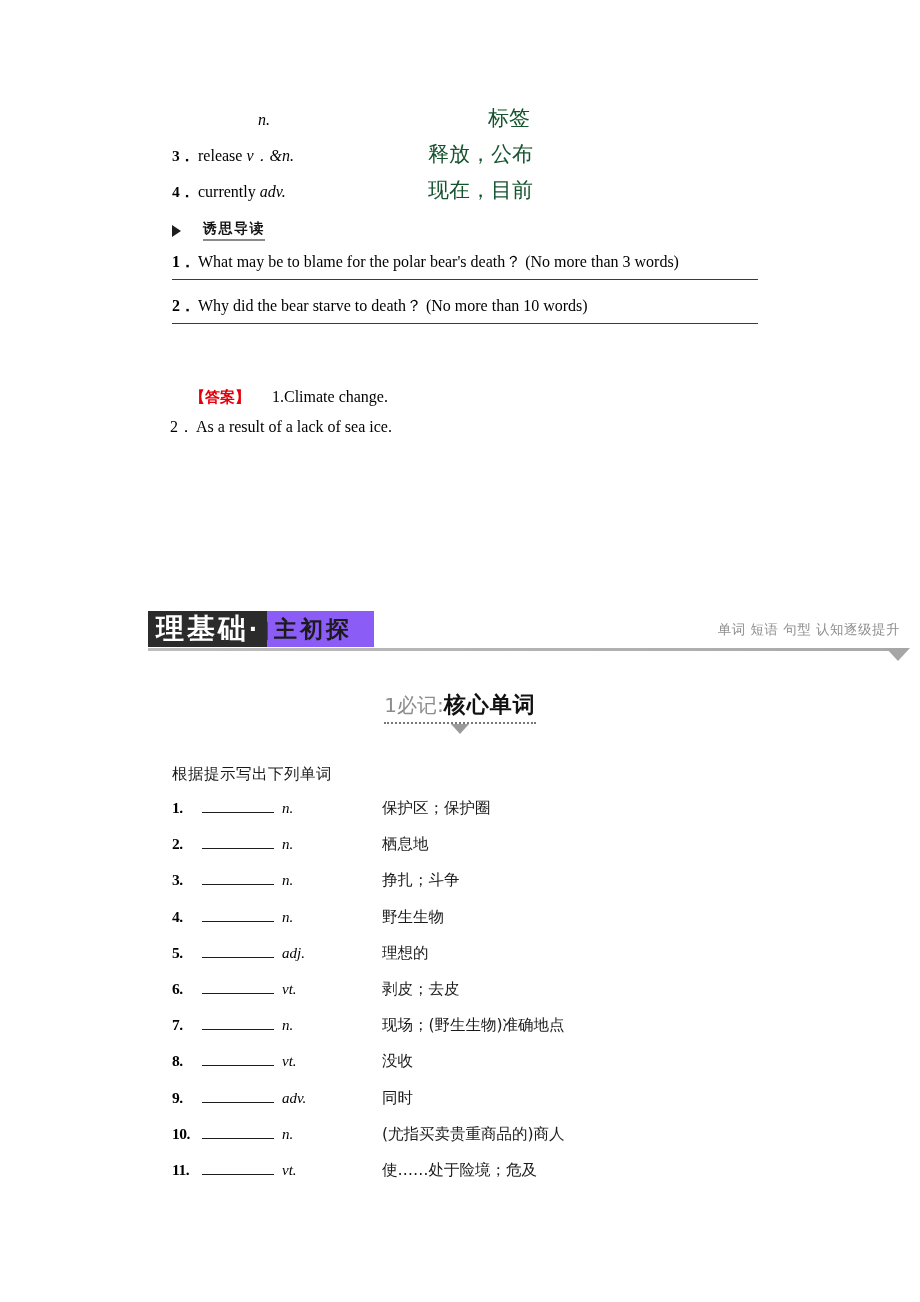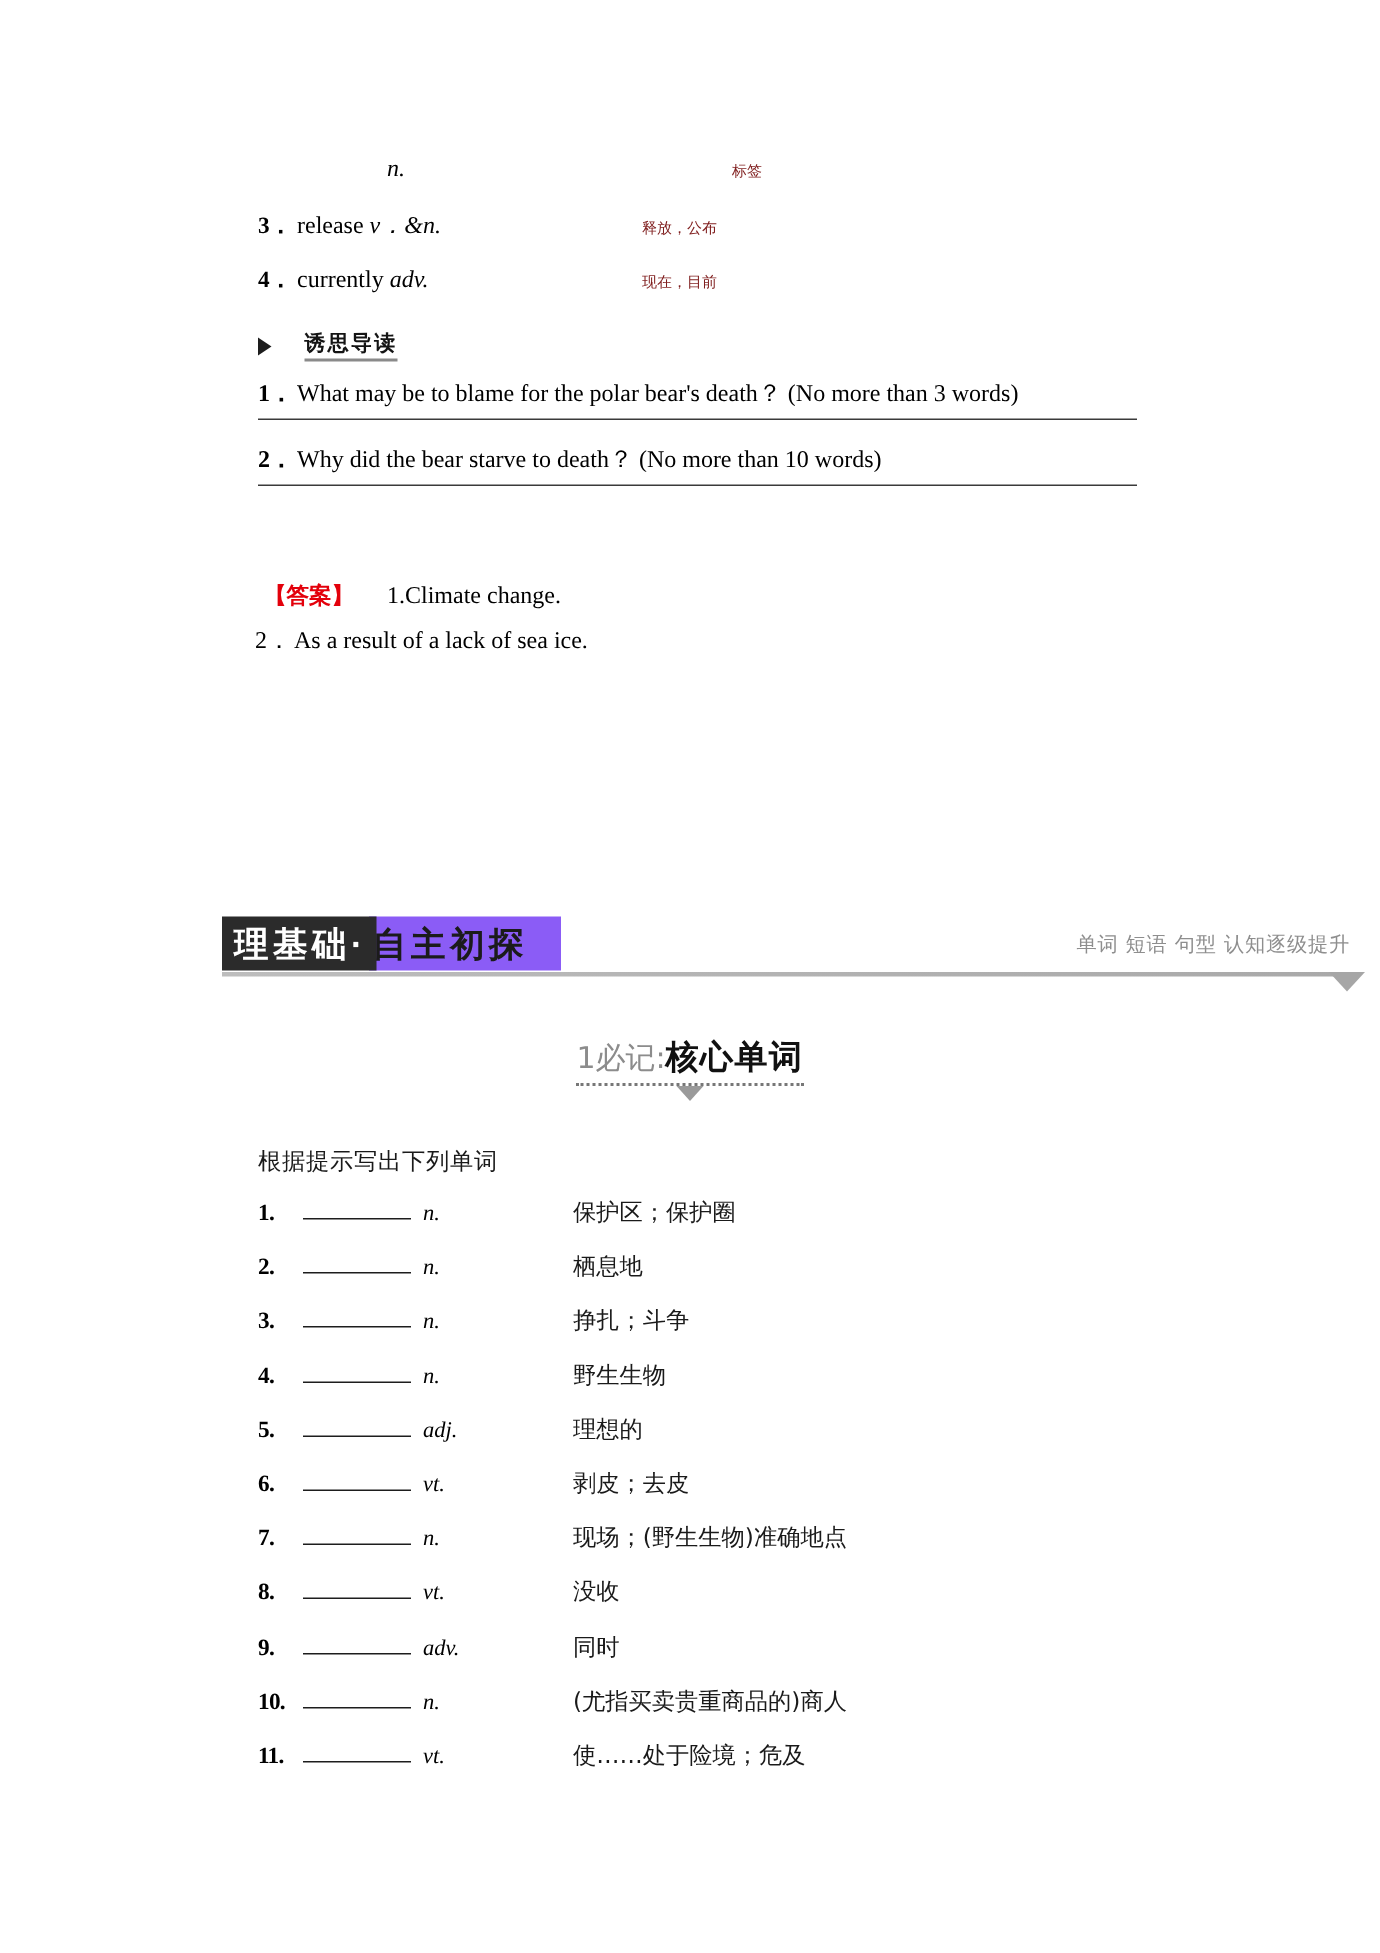--- a/index.html
+++ b/index.html
@@ -41,22 +41,22 @@
     font-size: 15.5px;
     letter-spacing: -0.5px;
   }
   .v-en {
     width: 230px;
     font-size: 16px;
   }
   .v-en i { font-style: italic; }
   .v-cn {
     font-family: "DejaVu Sans", sans-serif;
-    font-size: 10px;
-    color: #7f1d1d;
+    font-size: 21px;
+    color: #14532d;
   }
   .v-indent { margin-left: 60px; }
 
   
   .marker {
     position: absolute;
     left: 172px;
     top: 220px;
     display: flex;
     align-items: center;
@@ -110,20 +110,21 @@
     position: absolute;
     left: 176px;
     top: 388px;
     width: 600px;
   }
   .ans-line1 {
     display: flex;
     align-items: baseline;
     font-size: 16px;
     margin-bottom: 10px;
+    margin-left: 14px;
   }
   .ans-label {
     color: #e3000b;
     font-family: "DejaVu Sans", sans-serif;
     font-weight: bold;
     font-size: 15px;
     margin-right: 22px;
     white-space: nowrap;
   }
   .ans-line2 {
@@ -175,21 +176,21 @@
     height: 36px;
     background: #2b2b2b;
     display: flex;
     align-items: center;
     padding: 0 6px 0 8px;
     box-sizing: border-box;
   }
   .banner-dark span {
     font-family: Liberation Sans, sans-serif;
     font-weight: bold;
-    font-size: 23px;
+    font-size: 28px;
     color: #ffffff;
     letter-spacing: 3px;
   }
   .banner-light {
     position: absolute;
     left: 98px; top: 0;
     height: 36px;
     background: #8b5cf6;
     display: flex;
     align-items: center;

